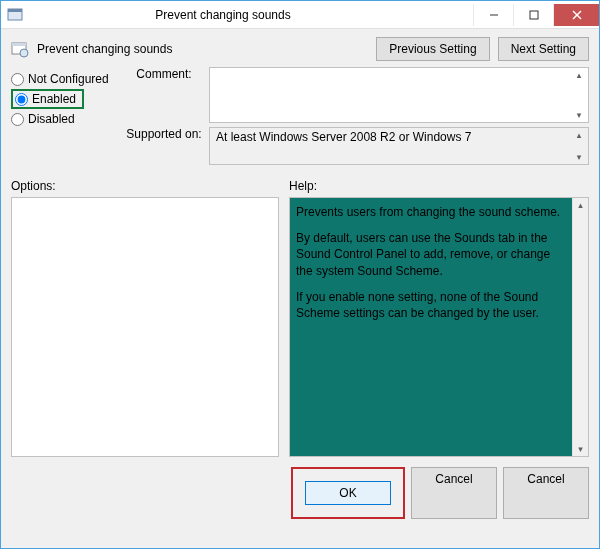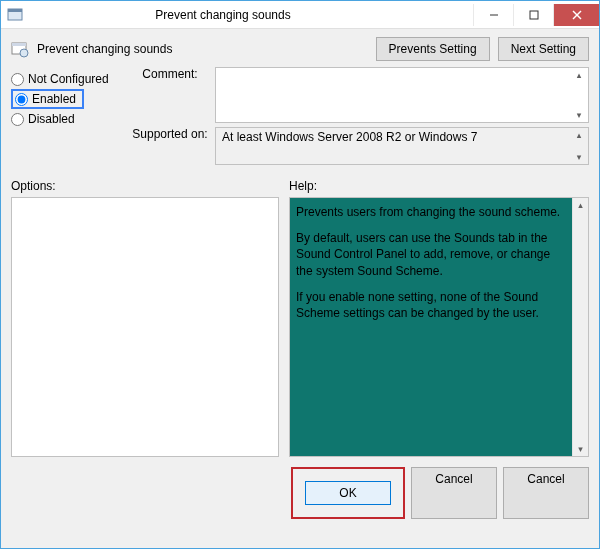--- a/index.html
+++ b/index.html
@@ -12,25 +12,25 @@
   .titlebar-title { flex: 1; text-align: center; color: #000; padding-right: 50px; }
   .title-btn { width: 40px; height: 22px; display: flex; align-items: center; justify-content: center; background: #fff; border-left: 1px solid #e9e9e9; }
   .title-btn.close { background: #c75050; color:#fff; width: 46px; }
   .title-btn svg { display:block; }
 
   .header-row { display: flex; align-items: center; padding: 8px 10px 6px 10px; gap: 8px; }
   .header-icon { width: 18px; height: 18px; }
   .header-title { flex: 1; color: #000; }
   .btn { border: 1px solid #adadad; background: #e1e1e1; padding: 4px 12px; cursor: pointer; min-width: 86px; text-align:center; }
 
-  .config-area { display: flex; padding: 0 10px 6px 10px; gap: 6px; }
+  .config-area { display: flex; padding: 0 10px 6px 10px; }
   .radio-col { width: 112px; padding-top: 2px; }
   .radio-row { display: flex; align-items: center; gap: 4px; height: 20px; }
   .radio-row input { margin: 0; }
-  .enabled-highlight { border: 2px solid #3b82f6; display:inline-flex; align-items:center; gap:4px; padding:0 6px 0 2px; height:20px; }
+  .enabled-highlight { border: 2px solid #15803d; display:inline-flex; align-items:center; gap:4px; padding:0 6px 0 2px; height:20px; }
 
   .right-col { flex: 1; display: flex; flex-direction: column; gap: 4px; }
   .label-cell { width: 86px; text-align: center; padding-right: 4px; }
   .field-row { display: flex; align-items: flex-start; }
   .textarea, .supported-box, .options-box, .help-box {
     border: 1px solid #c1c1c1;
     background: #fff;
     position: relative;
   }
   .textarea { height: 56px; flex:1; background:#fff; }
@@ -82,21 +82,21 @@
       </div>
   </div>
 
   <div class="header-row">
     <svg class="header-icon" viewBox="0 0 18 18">
         <rect x="1" y="3" width="14" height="11" fill="#fff" stroke="#888"></rect>
         <rect x="1" y="3" width="14" height="3" fill="#cfd8e6"></rect>
         <circle cx="13" cy="13" r="4" fill="#d9e6f2" stroke="#6b8aab"></circle>
       </svg>
     <div class="header-title">Prevent changing sounds</div>
-    <div class="btn">Prevents Setting</div>
+    <div class="btn">Previous Setting</div>
     <div class="btn">Next Setting</div>
   </div>
 
   <div class="config-area">
     <div class="radio-col">
       <label class="radio-row">
         <input type="radio" name="state" style="">
         <span>Not Configured</span>
       </label>
       <div class="radio-row">

